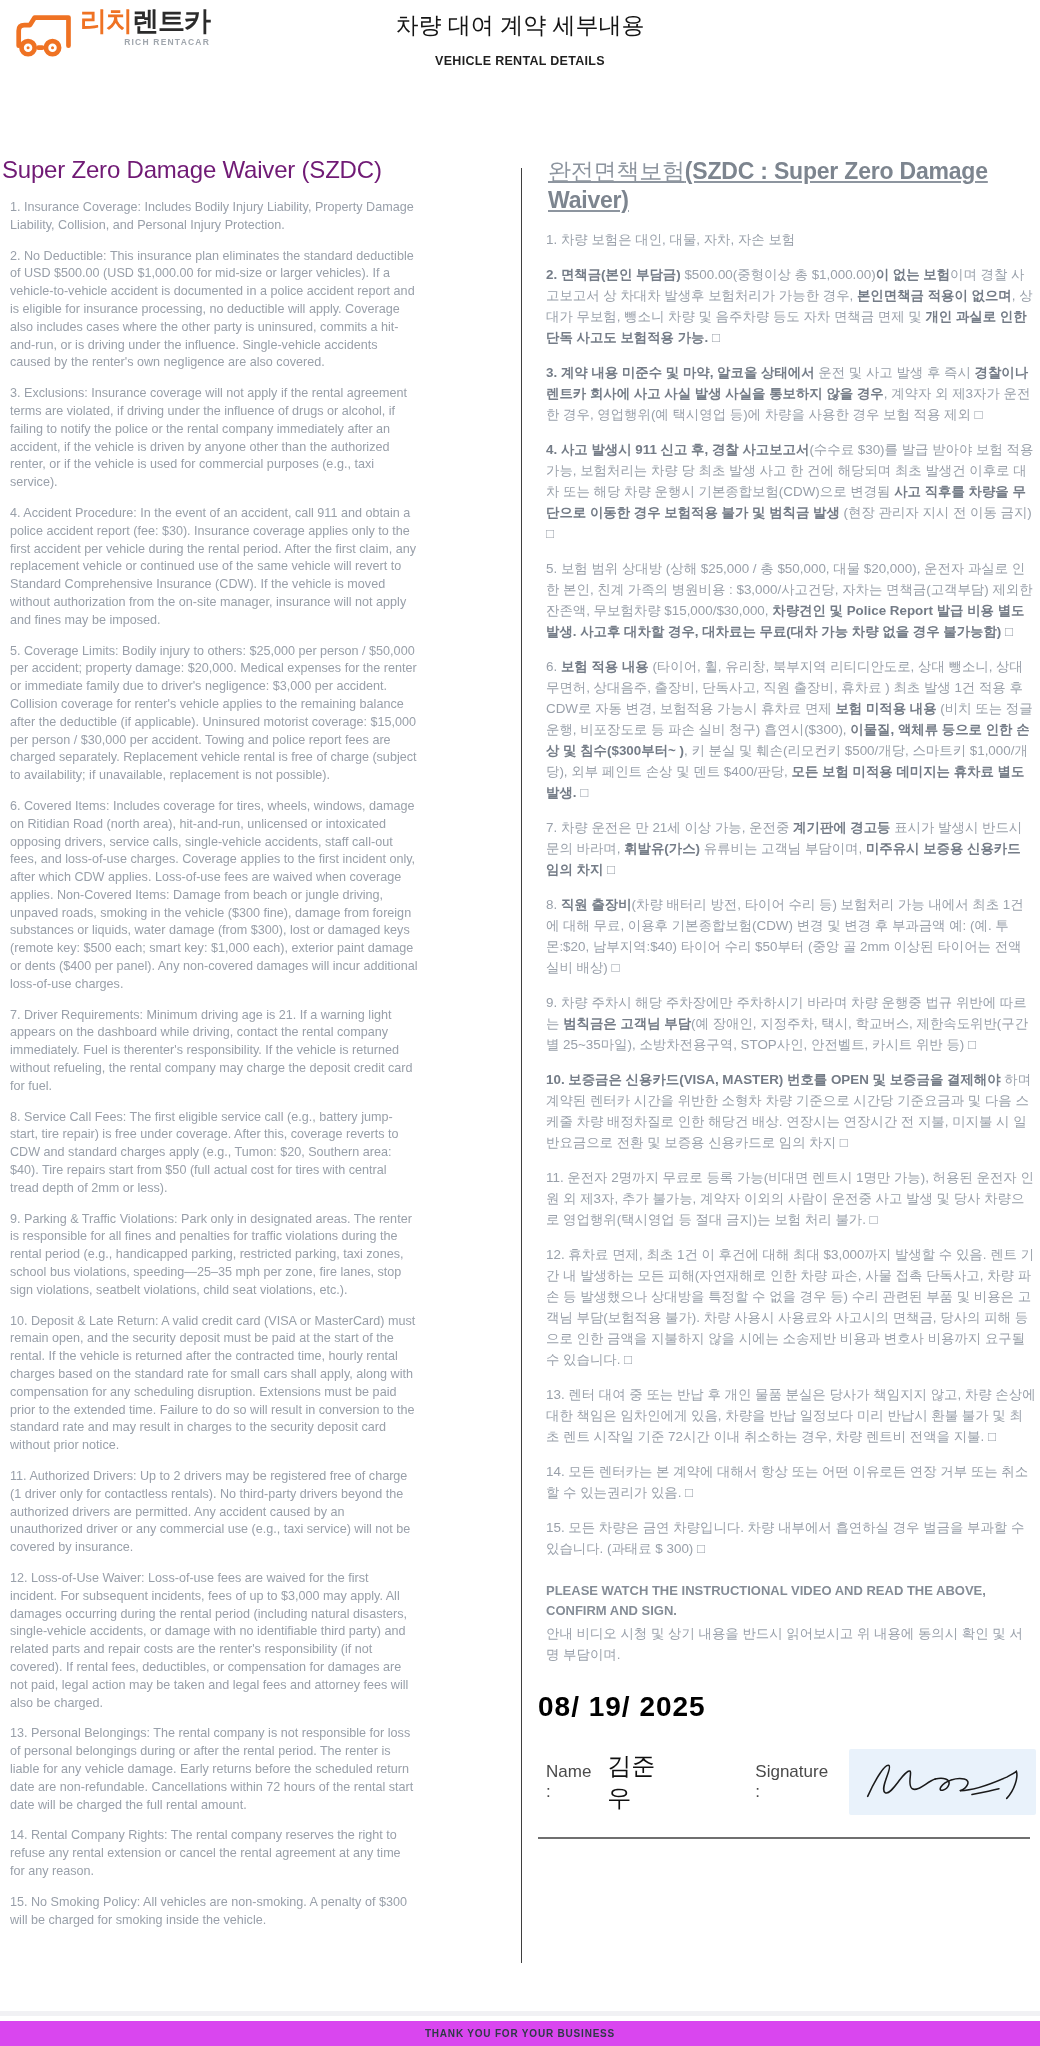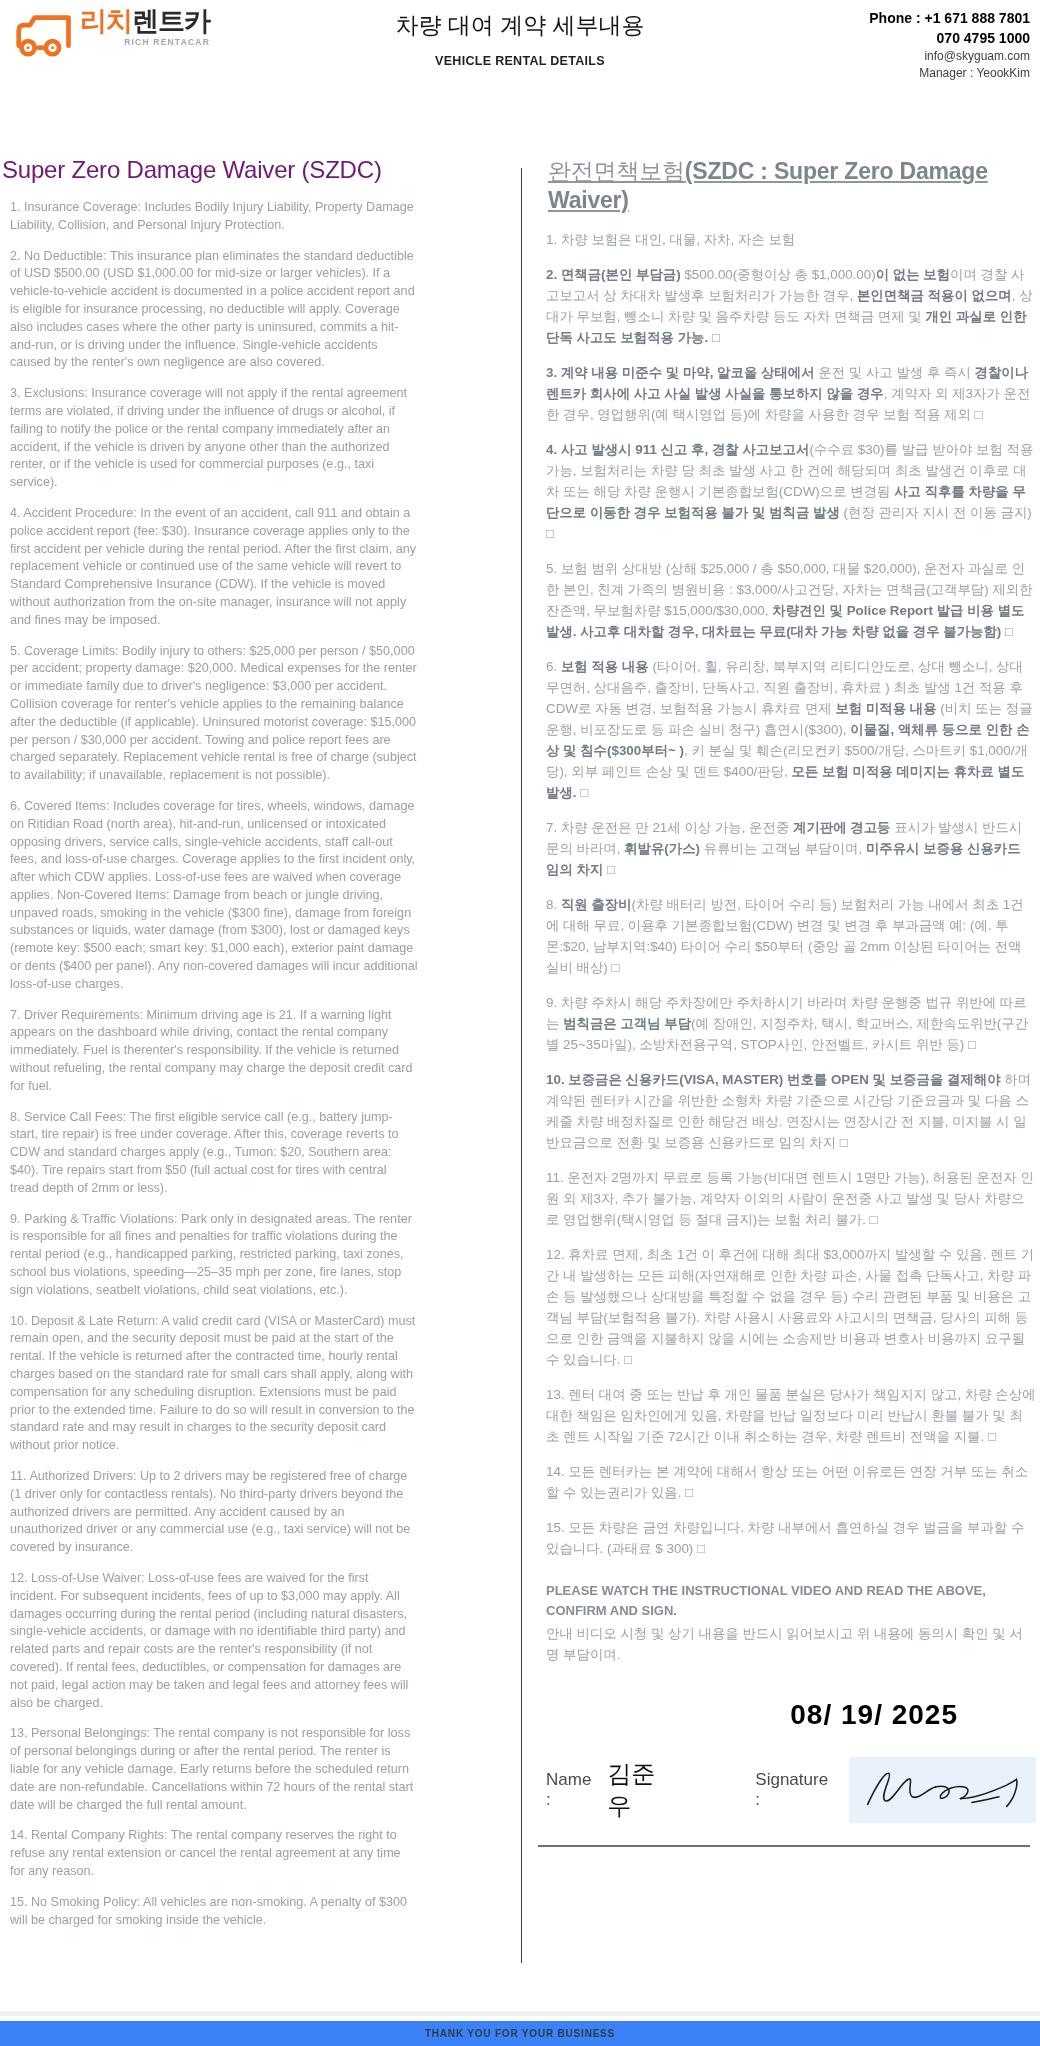--- a/index.html
+++ b/index.html
@@ -32,34 +32,34 @@
 
   .rhead{font-size:23px;color:#8d959f;font-weight:400;margin:0 0 15px 10px;letter-spacing:-.2px;text-decoration:underline;}
   .rhead .rb{font-weight:700;color:#7d858f;}
   .col-right p.kitem{font-size:13.4px;line-height:21px;color:#99a0aa;margin:10px 0 14px 8px;}
   .col-right .kb{font-weight:700;color:#747c87;}
 
   .notice{margin:22px 0 0 8px;}
   .notice-en{font-size:13px;font-weight:700;color:#858d97;line-height:20px;}
   .notice-ko{font-size:13.4px;color:#99a0aa;line-height:21px;margin-top:2px;}
 
-  .date-line{width:420px;text-align:right;margin-top:34px;
+  .date-line{width:420px;text-align:left;margin-top:26px;
              font-size:28px;font-weight:700;color:#000;letter-spacing:1px;}
 
   .sign-row{display:flex;align-items:center;margin:26px 0 0 8px;}
   .name-label{font-size:17px;color:#4a4a4a;}
   .name-value{font-size:24px;color:#101010;margin-left:8px;}
   .sig-label{font-size:17px;color:#4a4a4a;margin-left:78px;}
   .sig-box{width:192px;height:66px;background:#e9f2fb;border-radius:2px;margin-left:14px;
            display:flex;align-items:center;justify-content:center;}
   .bottom-rule{height:2px;background:#6f6f6f;margin:22px 0 0 0;width:492px;}
 
   
   .footer-strip{position:absolute;left:0;bottom:30px;width:1040px;height:5px;background:#f1f1f4;}
-  .footer-bar{position:absolute;left:0;bottom:0;width:1040px;height:25px;background:#3b82f6;
+  .footer-bar{position:absolute;left:0;bottom:0;width:1040px;height:25px;background:#d946ef;
               display:flex;align-items:center;justify-content:center;}
   .footer-text{font-size:10px;font-weight:700;color:#2e3a46;letter-spacing:.8px;}
 </style>
 </head>
 <body>
 
 <div class="header">
 
   <div class="logo">
     <span>
@@ -78,26 +78,20 @@
       </span>
       <div class="logo-sub">RICH RENTACAR</div>
     </span>
   </div>
 
   <div class="title-block">
     <div class="title-ko">차량 대여 계약 세부내용</div>
     <div class="title-en">VEHICLE RENTAL DETAILS</div>
   </div>
 
-  <div class="contact">
-    <div class="c-phone">Phone : +1 671 888 7801</div>
-    <div class="c-phone">070 4795 1000</div>
-    <div class="c-plain">info@skyguam.com</div>
-    <div class="c-plain">Manager : YeookKim</div>
-  </div>
 </div>
 
 <div class="vdivider"></div>
 
 <div class="col-left">
   <h1 class="lhead">Super Zero Damage Waiver (SZDC)</h1>
   <p>1. Insurance Coverage: Includes Bodily Injury Liability, Property Damage Liability, Collision, and Personal Injury Protection.</p>
   <p>2. No Deductible: This insurance plan eliminates the standard deductible of USD $500.00 (USD $1,000.00 for mid-size or larger vehicles). If a vehicle-to-vehicle accident is documented in a police accident report and is eligible for insurance processing, no deductible will apply. Coverage also includes cases where the other party is uninsured, commits a hit-and-run, or is driving under the influence. Single-vehicle accidents caused by the renter's own negligence are also covered.</p>
   <p>3. Exclusions: Insurance coverage will not apply if the rental agreement terms are violated, if driving under the influence of drugs or alcohol, if failing to notify the police or the rental company immediately after an accident, if the vehicle is driven by anyone other than the authorized renter, or if the vehicle is used for commercial purposes (e.g., taxi service).</p>
   <p>4. Accident Procedure: In the event of an accident, call 911 and obtain a police accident report (fee: $30). Insurance coverage applies only to the first accident per vehicle during the rental period. After the first claim, any replacement vehicle or continued use of the same vehicle will revert to Standard Comprehensive Insurance (CDW). If the vehicle is moved without authorization from the on-site manager, insurance will not apply and fines may be imposed.</p>

